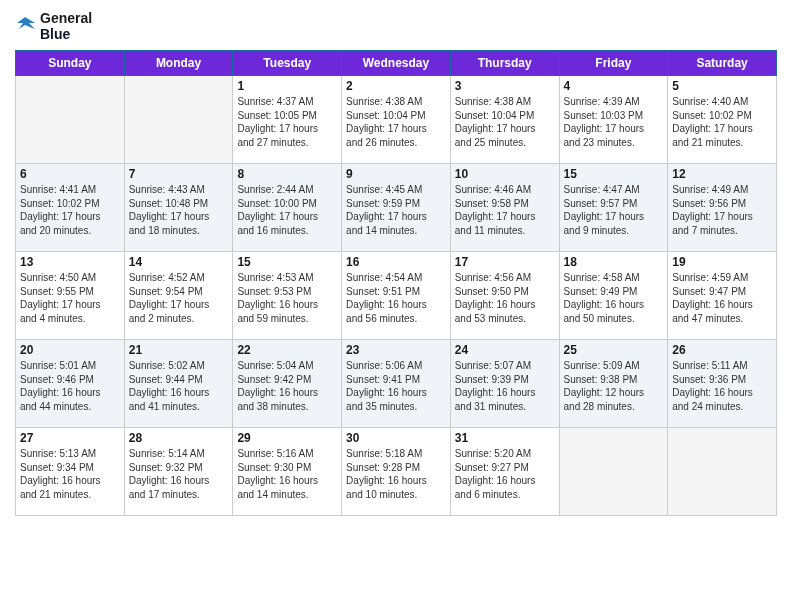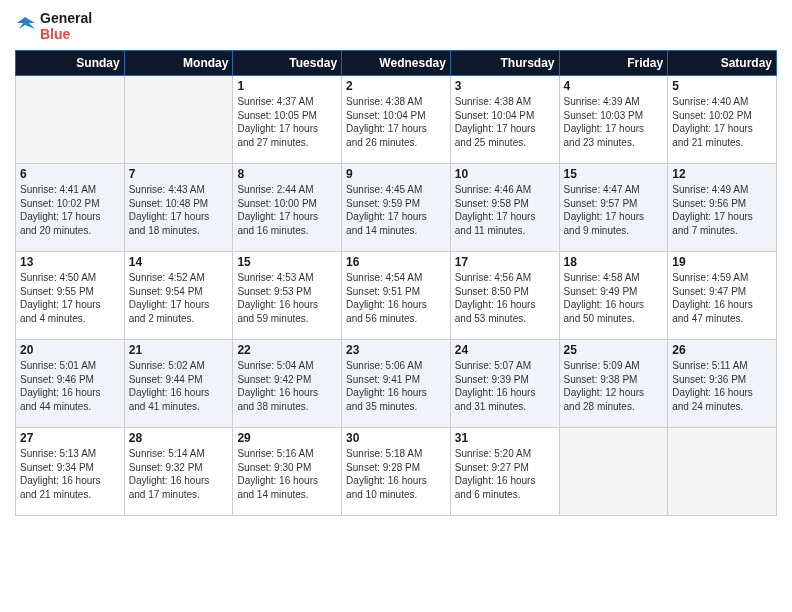--- a/index.html
+++ b/index.html
@@ -38,27 +38,27 @@
     .title-block .location {
       font-size: 14px;
       color: #333;
     }
     .calendar {
       width: 100%;
       border-collapse: collapse;
       table-layout: fixed;
     }
     .calendar th {
-      background: #0f172a;
+      background: #6d28d9;
       color: #fff;
       font-size: 12px;
       font-weight: bold;
       padding: 5px 4px;
       border: 1px solid #1a6aa8;
-      text-align: right;
+      text-align: center;
     }
     .calendar td {
       border: 1px solid #ccc;
       vertical-align: top;
       padding: 3px 4px;
       font-size: 9.5px;
       color: #222;
       height: 88px;
       background: #fff;
     }
@@ -87,21 +87,21 @@
 <div class="page">
   <div class="header">
     <div class="logo-wrapper">
   <div style="display:flex;flex-direction:column;align-items:flex-start;">
     <div style="display:flex;align-items:center;gap:3px;">
       <svg width="22" height="22" viewBox="0 0 22 22">
         <polygon points="10,2 20,8 14,8 20,14 10,10 4,14 8,8 2,8" fill="#2a7fc1"></polygon>
       </svg>
       <div>
         <div style="font-size:14px;font-weight:bold;color:#1a1a1a;line-height:1.15;">General</div>
-        <div style="font-size:14px;font-weight:bold;color:#ef4444;line-height:1.15;">Blue</div>
+        <div style="font-size:14px;font-weight:bold;color:#0f172a;line-height:1.15;">Blue</div>
       </div>
     </div>
   </div>
 </div>
     <div class="title-block">
       <div class="month-year"></div>
       <div class="location"></div>
     </div>
   </div>
 
@@ -250,21 +250,21 @@
         <div class="day-info">
           <span>Sunrise: 4:54 AM</span><br>
           <span>Sunset: 9:51 PM</span><br>
           <span>Daylight: 16 hours and 56 minutes.</span>
         </div>
       </td>
           <td>
         <span class="day-num">17</span>
         <div class="day-info">
           <span>Sunrise: 4:56 AM</span><br>
-          <span>Sunset: 8:50 PM</span><br>
+          <span>Sunset: 9:50 PM</span><br>
           <span>Daylight: 16 hours and 53 minutes.</span>
         </div>
       </td>
           <td>
         <span class="day-num">18</span>
         <div class="day-info">
           <span>Sunrise: 4:58 AM</span><br>
           <span>Sunset: 9:49 PM</span><br>
           <span>Daylight: 16 hours and 50 minutes.</span>
         </div>

